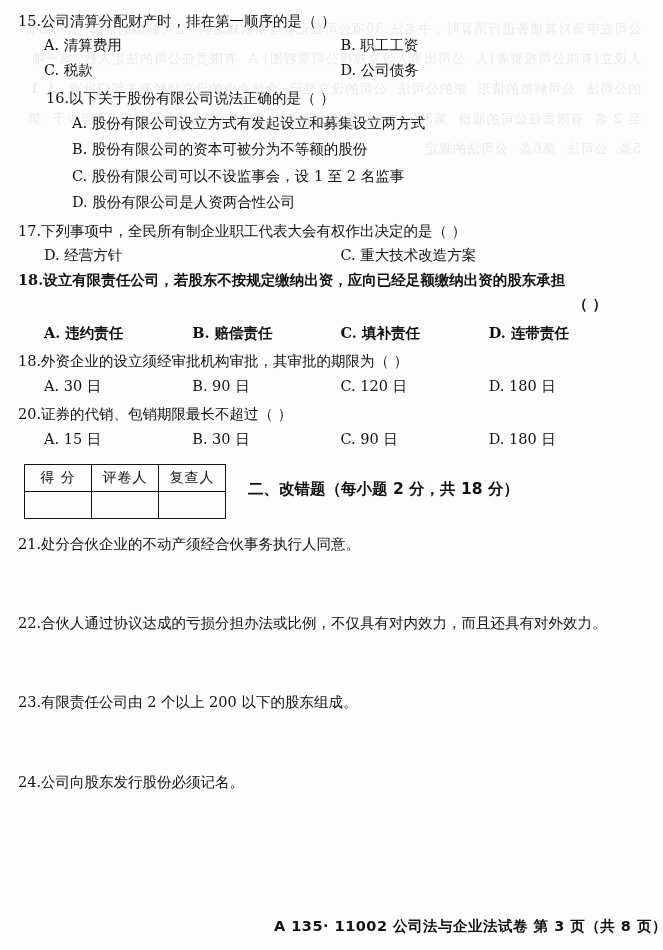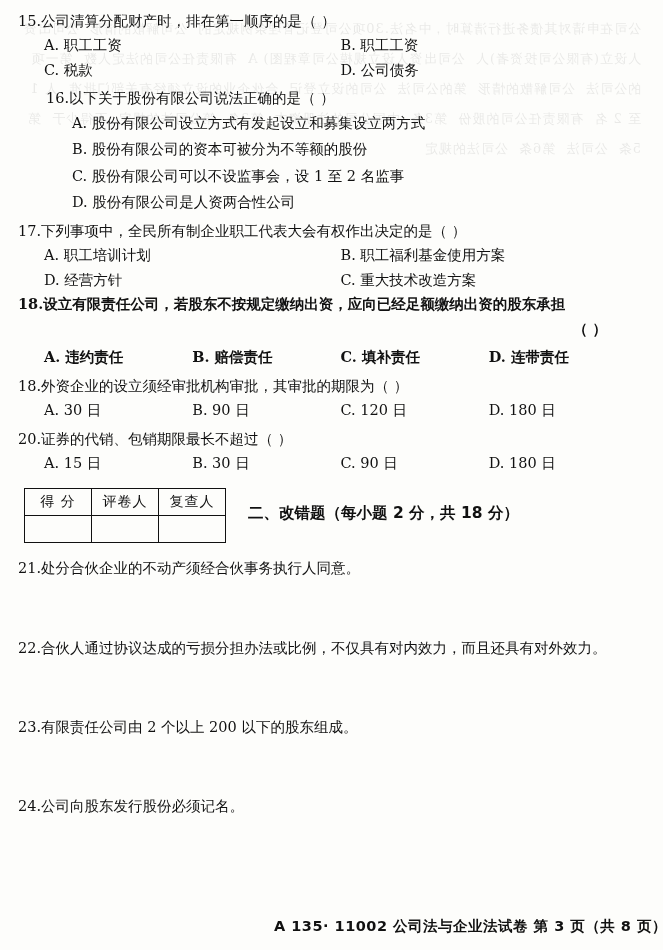--- a/index.html
+++ b/index.html
@@ -126,43 +126,39 @@
 
 <div class="page">
 
   <div class="bleed">公司在申请对其债务进行清算时，中名法.30项公司登记管理条例规定的  公司解散的情形  公司出资人设立(有限公司投资者)人  公司出资人设立规模公司章程图) A  有限责任公司的法定人数  第一项的公司法  公司解散的情形  第的公司法  公司的设立登记  合伙企业的设立须经有关部门批准  人 1 至 2 名  有限责任公司的股份  第3条  中国公司的注册资本  第3条  第公司法的规定  不得少于  第5条  公司法  第6条  公司法的规定</div>
 
   <div class="content">
 
     <div>
       <p class="q q-stem">15.公司清算分配财产时，排在第一顺序的是（            ）</p>
       <div class="opts-row cols2">
-        <span class="opt">A. 职工工资</span>
+        <span class="opt">A. 清算费用</span>
         <span class="opt">B. 职工工资</span>
       </div>
       <div class="opts-row cols2">
         <span class="opt">C. 税款</span>
         <span class="opt">D. 公司债务</span>
       </div>
     </div>
 
     <div style="margin-top:6px;margin-left:28px;">
       <p class="q q-stem">16.以下关于股份有限公司说法正确的是（            ）</p>
       <p class="q indent">A. 股份有限公司设立方式有发起设立和募集设立两方式</p>
       <p class="q indent">B. 股份有限公司的资本可被分为不等额的股份</p>
       <p class="q indent">C. 股份有限公司可以不设监事会，设 1 至 2 名监事</p>
       <p class="q indent">D. 股份有限公司是人资两合性公司</p>
     </div>
 
     <div style="margin-top:6px;">
       <p class="q q-stem">17.下列事项中，全民所有制企业职工代表大会有权作出决定的是（          ）</p>
-      <div class="opts-row cols2">
-        <span class="opt">A. 职工培训计划</span>
-        <span class="opt">B. 职工福利基金使用方案</span>
-      </div>
       <div class="opts-row cols2">
         <span class="opt">D. 经营方针</span>
         <span class="opt">C. 重大技术改造方案</span>
       </div>
     </div>
 
     <div style="margin-top:0;font-weight:bold;">
       <p class="q q-stem">18.设立有限责任公司，若股东不按规定缴纳出资，应向已经足额缴纳出资的股东承担</p>
       <p class="q" style="text-align:right; padding-right:30px; margin-bottom:6px;">（          ）</p>
       <div class="opts-row cols4">

